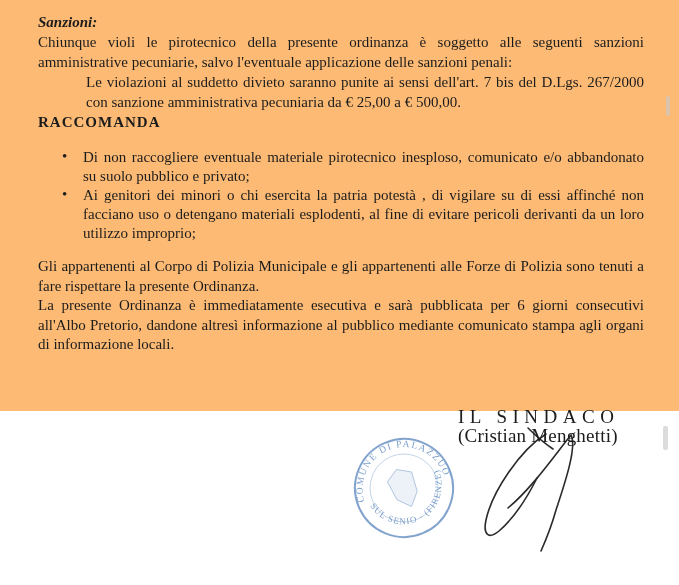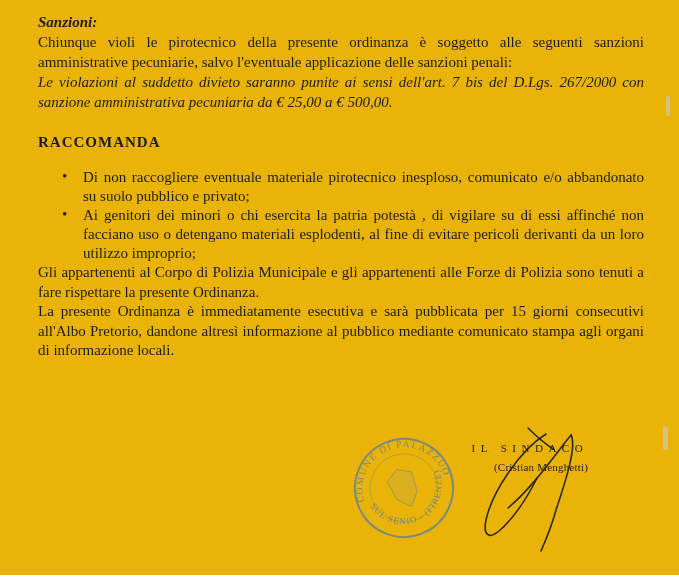--- a/index.html
+++ b/index.html
@@ -12,49 +12,49 @@
     background: #ffffff;
     font-family: "Liberation Serif", "DejaVu Serif", serif;
     color: #1c1c1c;
     overflow: hidden;
     position: relative;
   }
   .page {
     position: absolute;
     left: 0; top: 0;
     width: 679px;
-    height: 575px;
-    background: #eab308;
+    height: 411px;
+    background: #fdba74;
   }
   .text-column {
     position: absolute;
     left: 38px;
     top: 12px;
     width: 606px;
     font-size: 15px;
     line-height: 20px;
   }
   .para {
     margin: 0;
     text-align: justify;
     text-align-last: left;
   }
   .heading-sanzioni {
     font-weight: bold;
     font-style: italic;
     margin: 0 0 0 0;
   }
   .para-italic {
-    font-style: italic;
+    margin-left: 48px;
   }
   .heading-raccomanda {
     text-align: right;
     font-weight: bold;
     letter-spacing: 1px;
-    margin: 20px 0 0 0;
+    margin: 0 0 0 0;
   }
   .bullet-list {
     margin: 16px 0 0 0;
     padding: 0;
     list-style: none;
     line-height: 19px;
   }
   .bullet-item {
     position: relative;
     padding-left: 45px;
@@ -62,39 +62,37 @@
     text-align-last: left;
     margin: 0;
   }
   .bullet-dot {
     position: absolute;
     left: 24px;
     top: -1px;
     font-size: 15px;
   }
   .block-paras {
-    margin-top: 0;
+    margin-top: 14px;
     line-height: 19.5px;
   }
   
   .signature-block {
     position: absolute;
     left: 458px;
-    top: 439px;
-    font-size: 11px;
+    top: 407px;
+    font-size: 19px;
     line-height: 19px;
     white-space: nowrap;
-    text-align: right;
   }
   .sig-role {
     letter-spacing: 5.5px;
   }
   .sig-name {
     letter-spacing: 0.2px;
-    margin-left: 36px;
   }
   .stamp-wrap {
     position: absolute;
     left: 349px;
     top: 432px;
     width: 110px;
     height: 112px;
     transform: rotate(-22deg);
     opacity: 0.8;
   }
@@ -135,21 +133,21 @@
         <span>Di non raccogliere eventuale materiale pirotecnico inesploso, comunicato e/o abbandonato su suolo pubblico e privato;</span>
       </li>
       <li class="bullet-item">
         <span class="bullet-dot">•</span>
         <span>Ai genitori dei minori o chi esercita la patria potestà , di vigilare su di essi affinché non facciano uso o detengano materiali esplodenti, al fine di evitare pericoli derivanti da un loro utilizzo improprio;</span>
       </li>
     </ul>
 
     <div class="block-paras">
       <p class="para">Gli appartenenti al Corpo di Polizia Municipale e gli appartenenti alle Forze di Polizia sono tenuti a fare rispettare la presente Ordinanza.</p>
-      <p class="para">La presente Ordinanza è immediatamente esecutiva e sarà pubblicata per 15 giorni consecutivi all'Albo Pretorio, dandone altresì informazione al pubblico mediante comunicato stampa agli organi di informazione locali.</p>
+      <p class="para">La presente Ordinanza è immediatamente esecutiva e sarà pubblicata per 6 giorni consecutivi all'Albo Pretorio, dandone altresì informazione al pubblico mediante comunicato stampa agli organi di informazione locali.</p>
     </div>
 
   </div>
 
   <div class="stamp-wrap">
     <svg width="110" height="112" viewBox="0 0 110 112">
       <defs>
         <path id="arcTop" d="M 13,58 A 42,43 0 0 1 97,58" fill="none"></path>
         <path id="arcBot" d="M 16,52 A 39,40 0 0 0 94,52" fill="none"></path>
       </defs>

